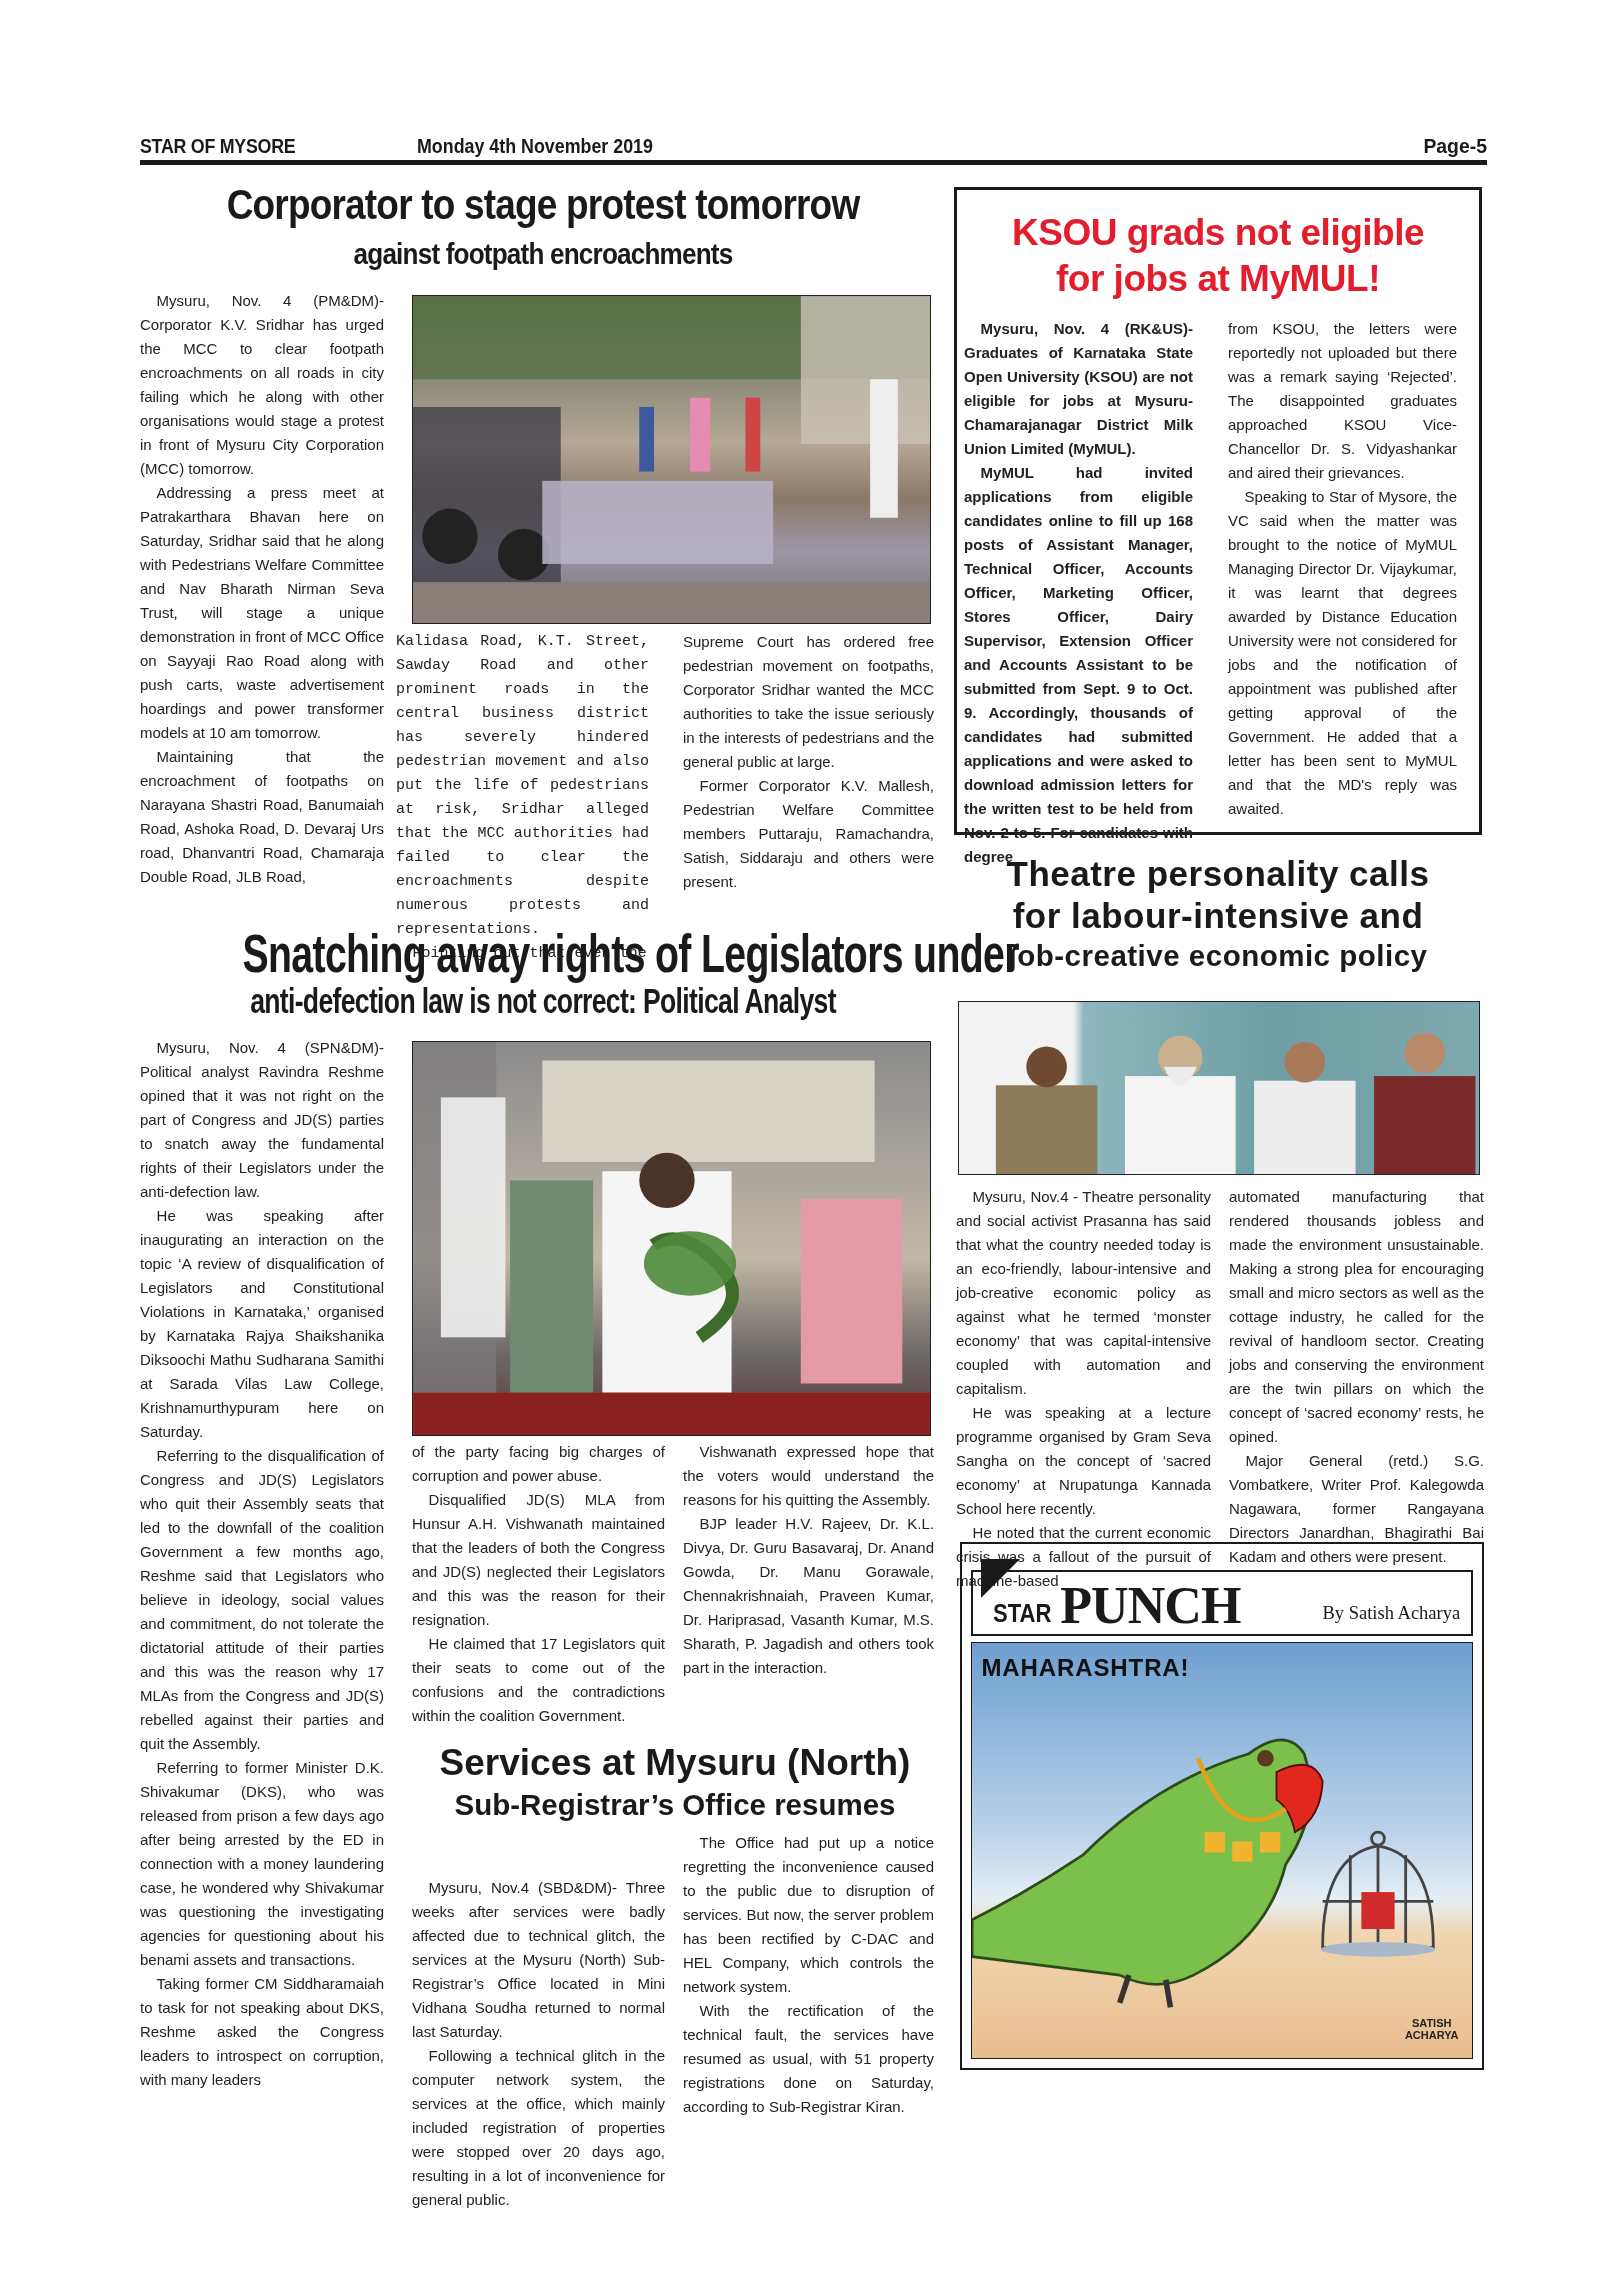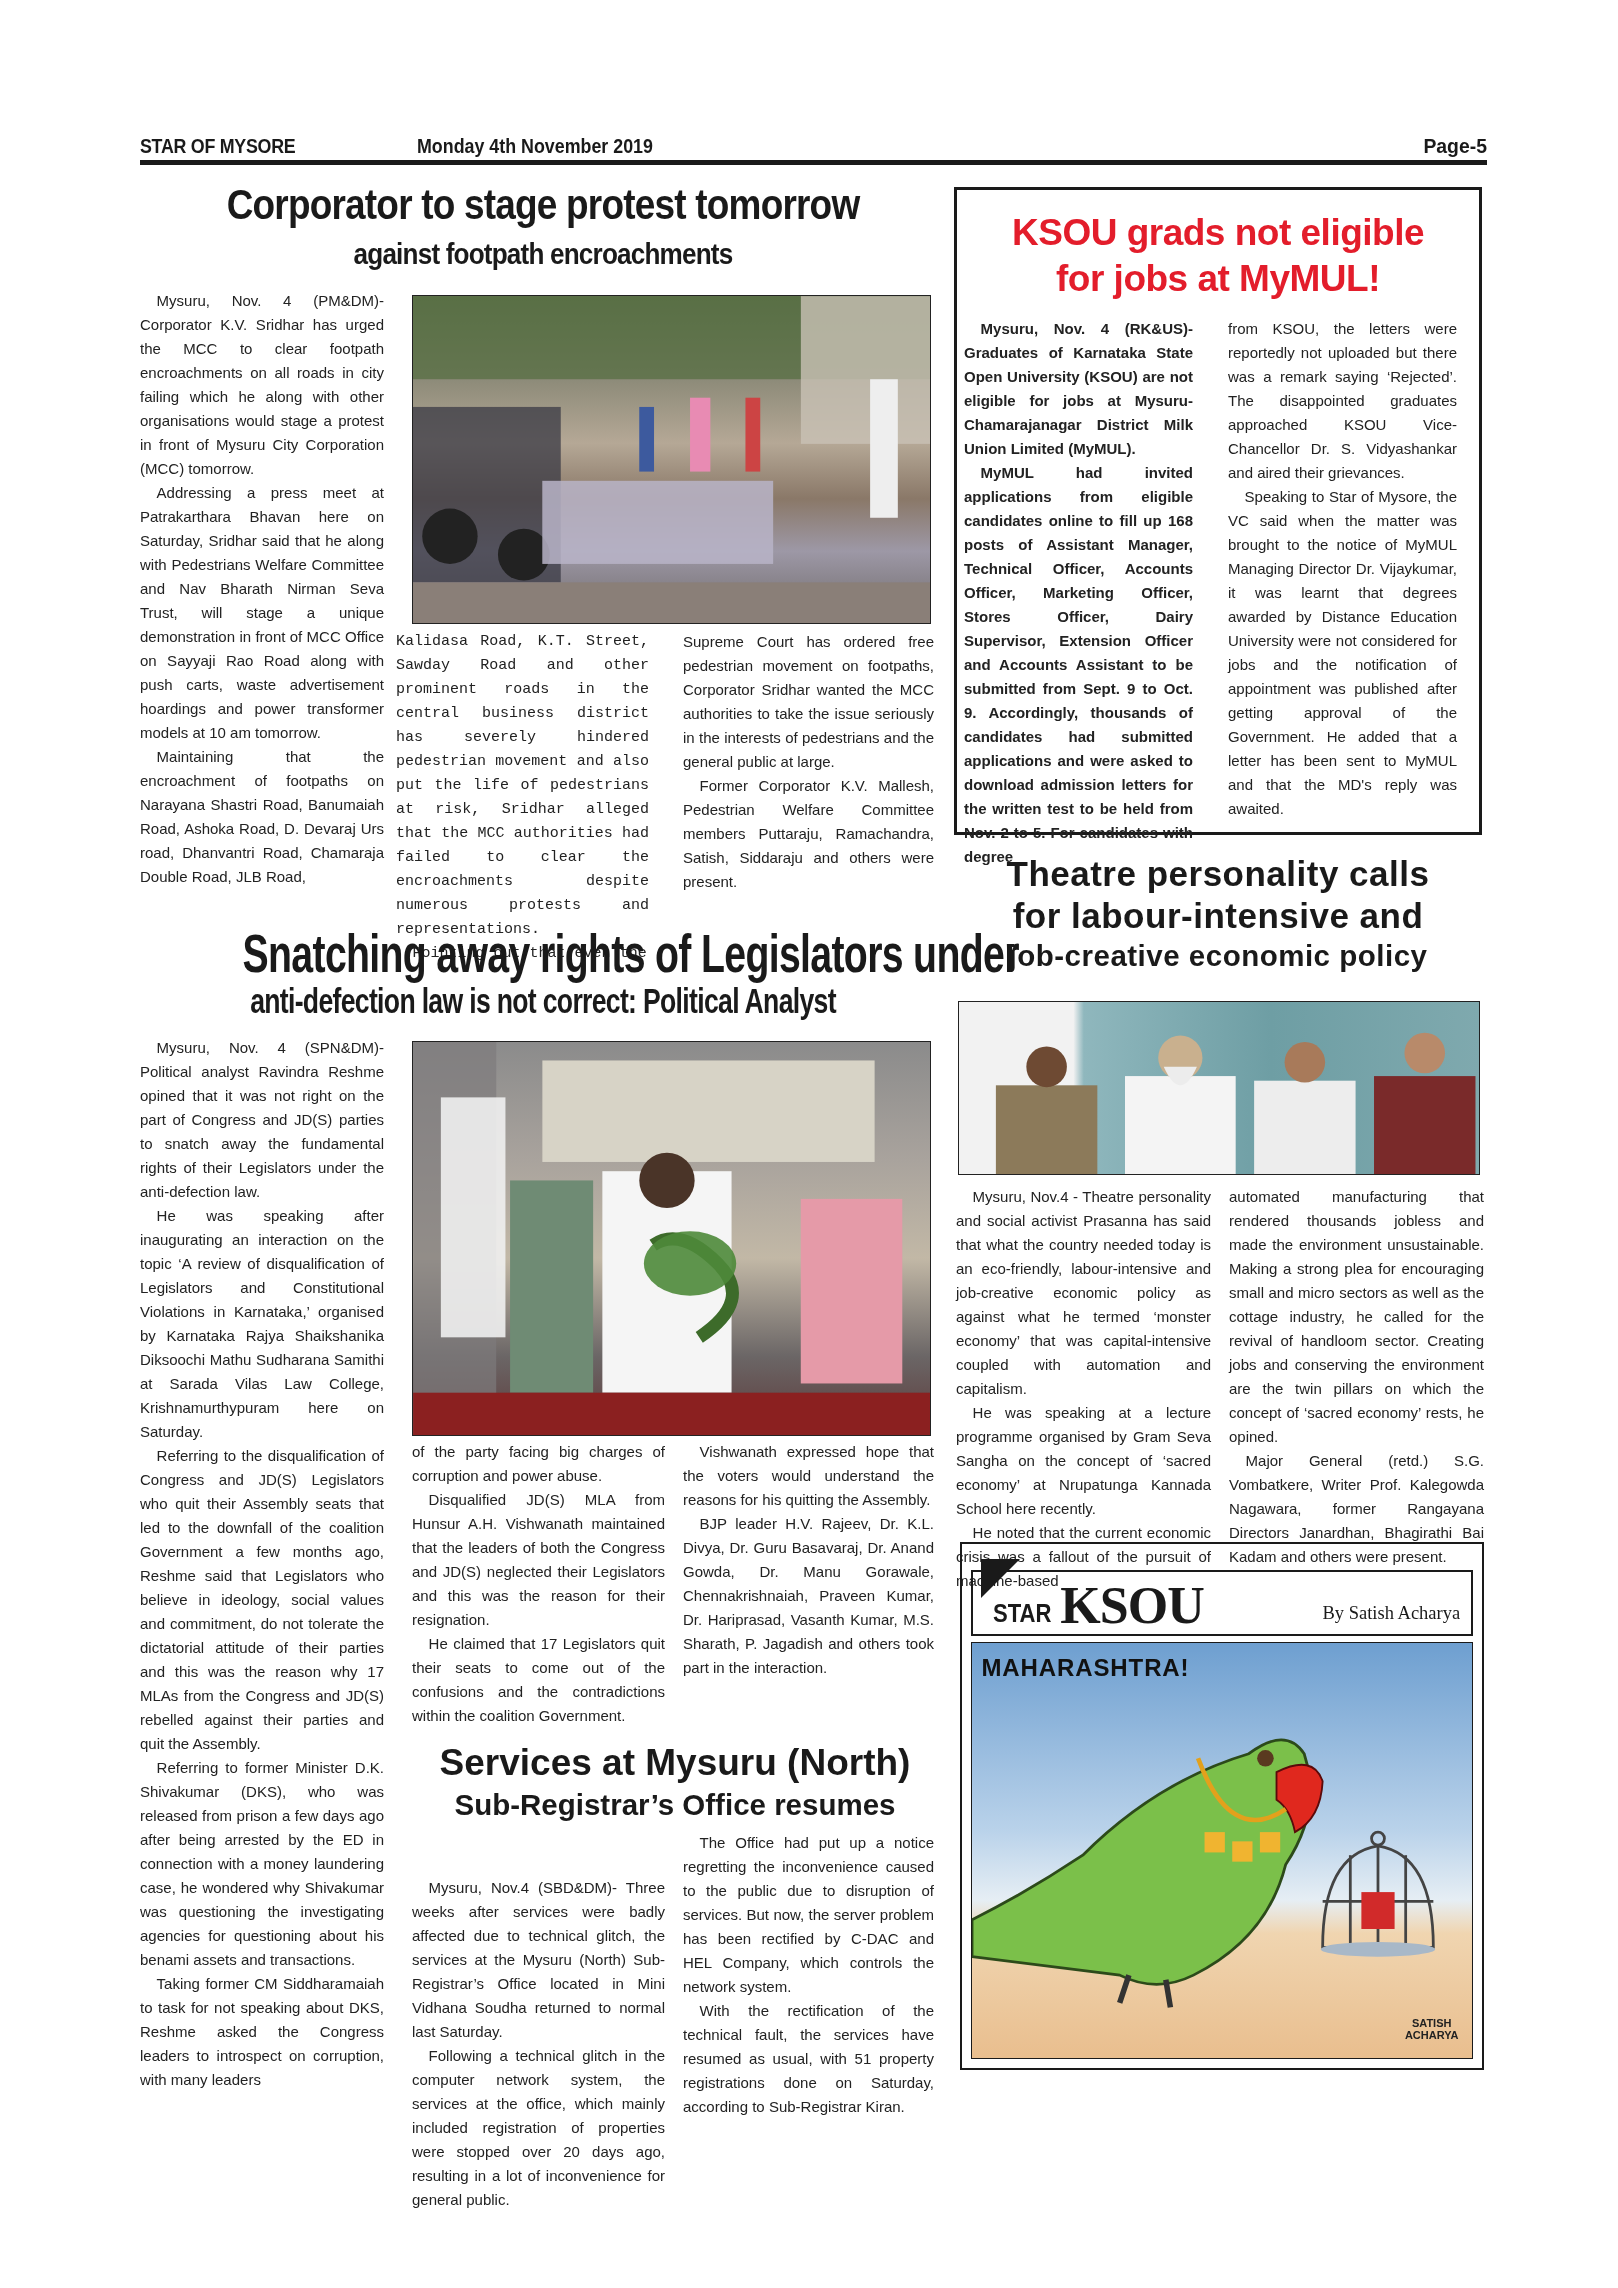--- a/index.html
+++ b/index.html
@@ -172,21 +172,21 @@
 </div>
 <div class="abs body-text" style="left:1229px; top:1185px; width:255px;">
   <p class="noindent">automated manufacturing that rendered thousands jobless and made the environment unsustainable. Making a strong plea for encouraging small and micro sectors as well as the cottage industry, he called for the revival of handloom sector. Creating jobs and conserving the environment are the twin pillars on which the concept of ‘sacred economy’ rests, he opined.</p>
   <p>Major General (retd.) S.G. Vombatkere, Writer Prof. Kalegowda Nagawara, former Rangayana Directors Janardhan, Bhagirathi Bai Kadam and others were present.</p>
 </div>
 
 <div class="box" style="left:960px; top:1542px; width:524px; height:528px; border-width:2.8px;">
   <div style="position:absolute; left:9.2px; top:26px; width:502px; height:66px; border:2.8px solid #1a1a1a;">
     <div style="position:absolute; left:7.4px; top:-13px; width:0; height:0; border-top:39px solid #1a1a1a; border-right:39px solid transparent;"></div>
     <span style="position:absolute; left:20px; top:26px; font-family:'Liberation Sans',sans-serif; font-weight:bold; font-size:26px; transform:scaleX(0.85); transform-origin:left;">STAR</span>
-    <span style="position:absolute; left:87px; top:3.7px; font-family:'Liberation Serif',serif; font-weight:bold; font-size:52px; line-height:59px; letter-spacing:-0.9px;">KSOU</span>
+    <span style="position:absolute; left:87px; top:3.7px; font-family:'Liberation Serif',serif; font-weight:bold; font-size:52px; line-height:59px; letter-spacing:-0.9px;">PUNCH</span>
     <span style="position:absolute; right:11px; top:31px; font-family:'Liberation Serif',serif; font-size:18.5px;">By Satish Acharya</span>
   </div>
   <div style="position:absolute; left:9.2px; top:98px; width:502px; height:417px; border:1.8px solid #1a1a1a; overflow:hidden; background:linear-gradient(180deg,#6e9fd0 0%,#b9d2ea 45%,#e6eef4 62%,#f0d5b0 70%,#e9be8e 100%);">
     <span style="position:absolute; left:9.2px; top:11px; font-family:'Liberation Sans',sans-serif; font-weight:bold; font-size:24px; letter-spacing:0.9px; color:#111;">MAHARASHTRA!</span>
     <svg width="502" height="417" viewBox="0 0 544 452" style="position:absolute; left:0; top:0;">
       <path d="M0 300 Q60 270 120 230 Q200 150 300 120 Q340 90 360 120 Q380 180 340 240 Q320 320 240 360 Q200 380 160 360 L0 340 Z" fill="#7bc04a" stroke="#2c4a1a" stroke-width="3"></path>
       <circle cx="318" cy="125" r="9" fill="#5a3a20"></circle>
       <path d="M330 140 Q370 120 380 150 Q378 190 350 205 Q345 180 330 170 Z" fill="#e0281e" stroke="#5a0a0a" stroke-width="2"></path>
       <path d="M245 125 Q280 220 340 180" stroke="#e3a11c" stroke-width="5" fill="none"></path>
       <rect x="252" y="205" width="22" height="22" fill="#f0b430"></rect>

